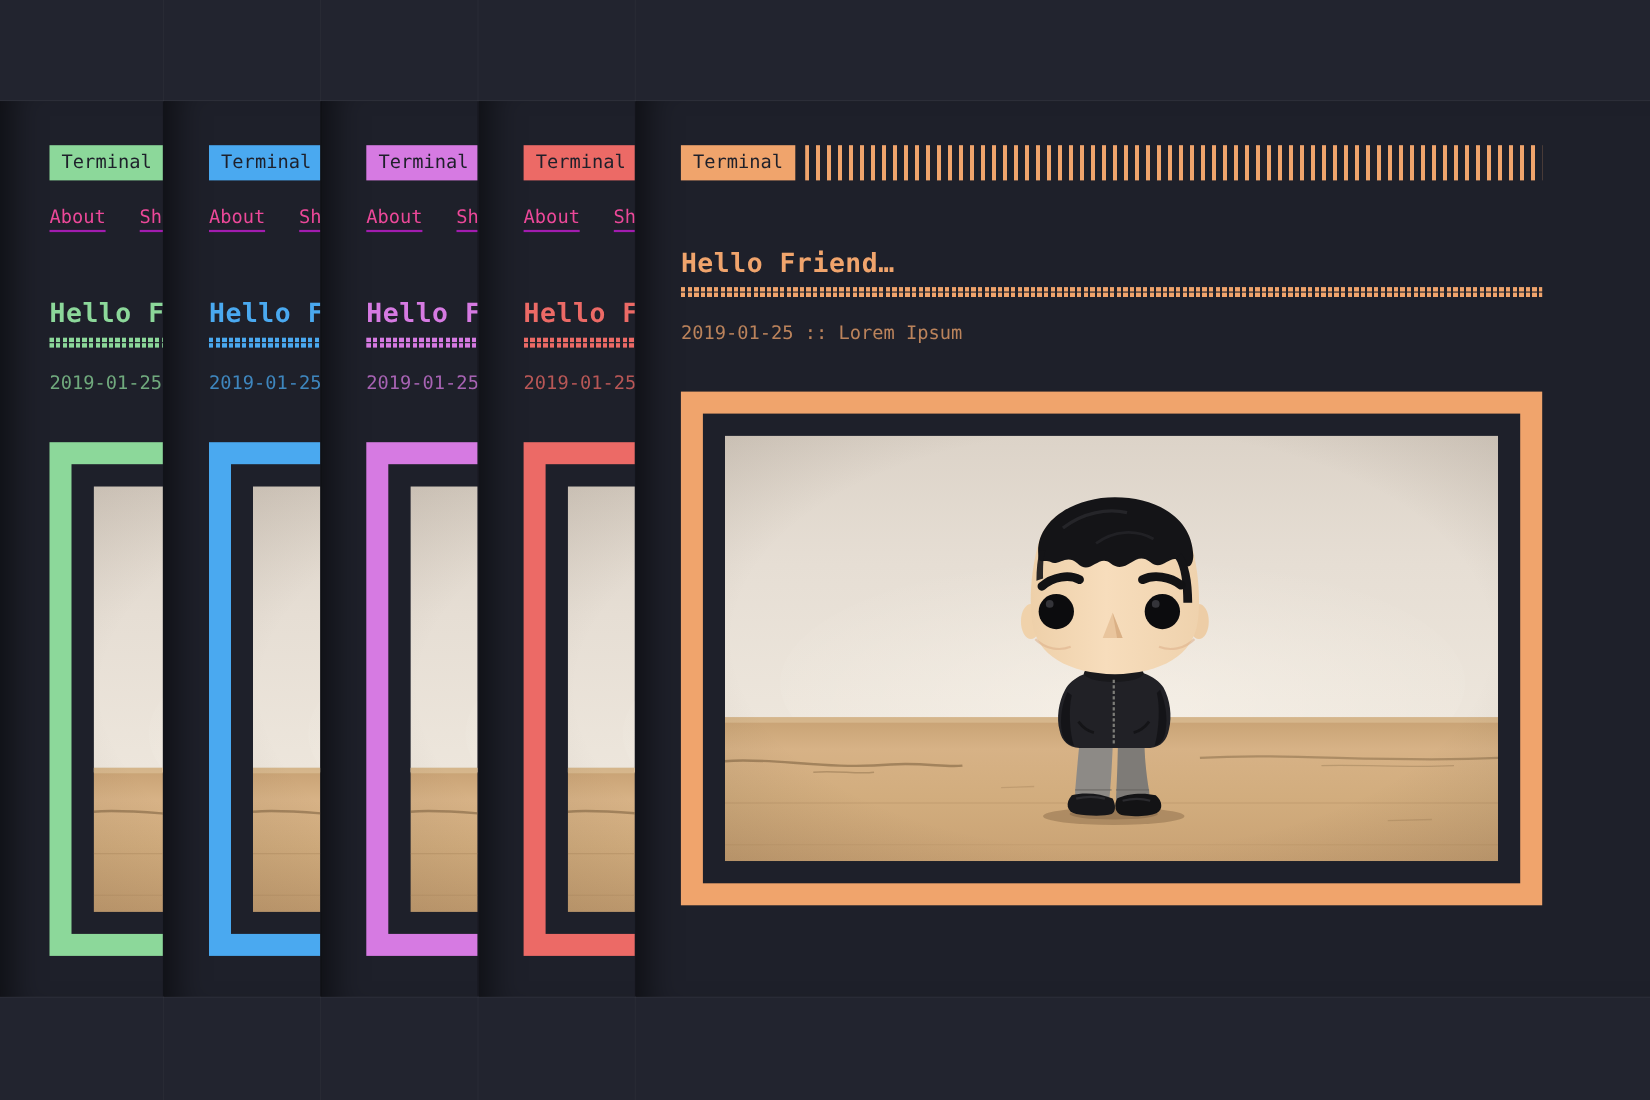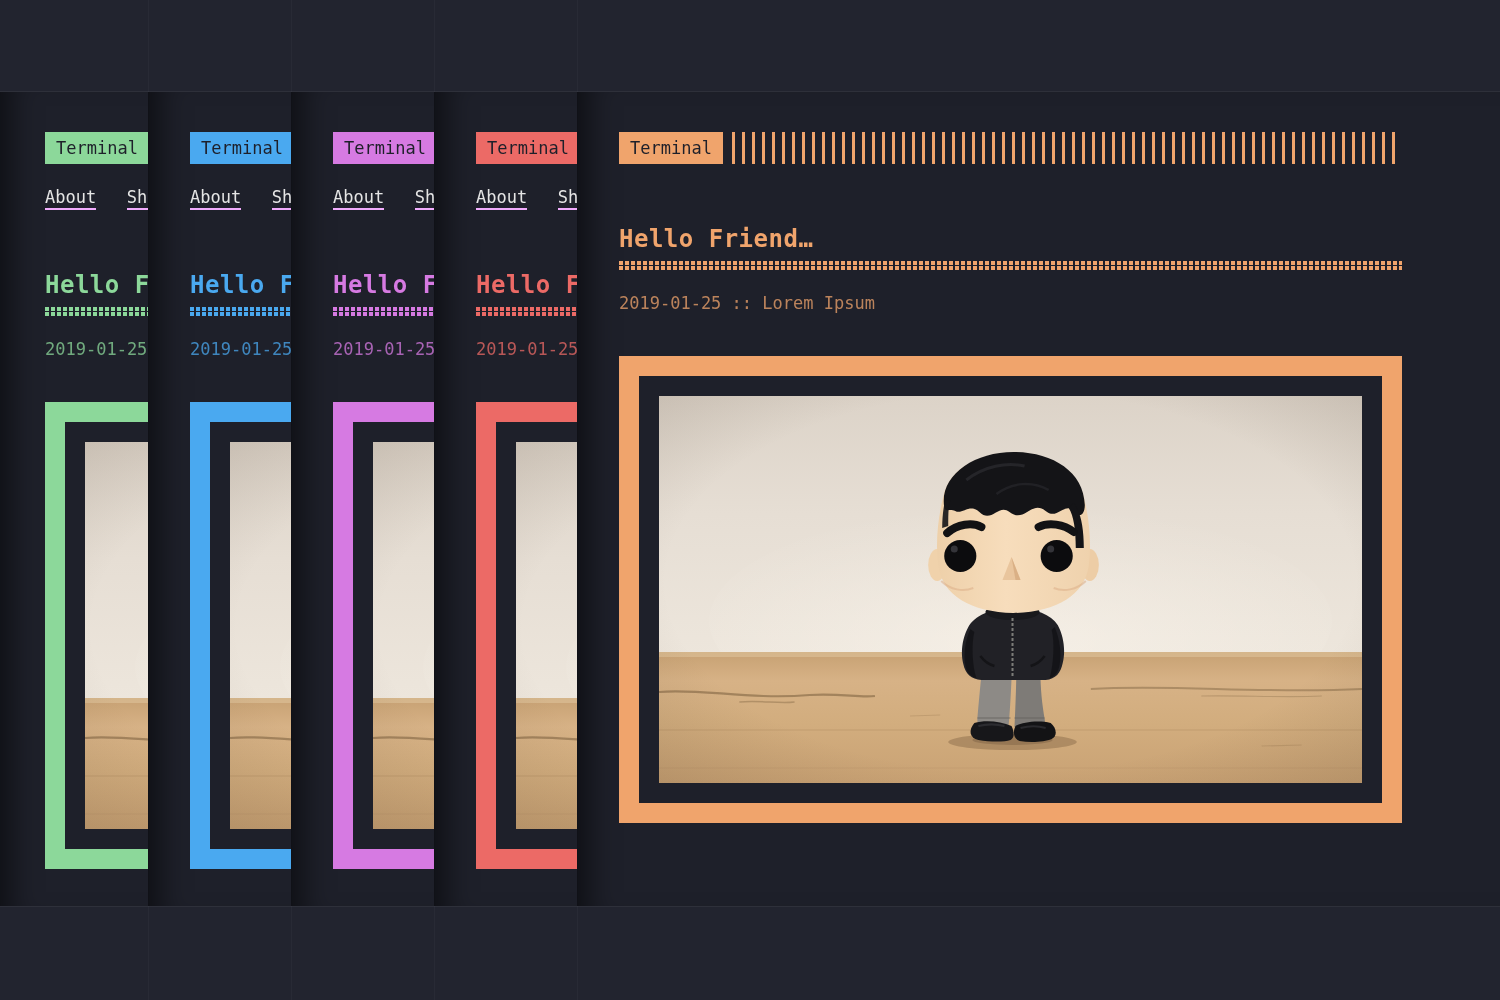--- a/index.html
+++ b/index.html
@@ -29,22 +29,22 @@
     background:var(--accent);color:#1e202a;
     font-size:17px;padding:0 11px;display:flex;align-items:center;
     flex:0 0 auto;
   }
   .logo-bars{
     flex:1;margin-left:9px;
     background:repeating-linear-gradient(90deg,var(--accent) 0 3px,transparent 3px 10px);
   }
   .nav{margin-top:24px;height:22px;}
   .nav a{
-    color:#e5e5e5;font-size:17px;line-height:17px;cursor:pointer;
-    text-decoration:none;border-bottom:2px solid #f0abfc;padding-bottom:2px;
+    color:#ec4899;font-size:17px;line-height:17px;cursor:pointer;
+    text-decoration:none;border-bottom:2px solid #a21caf;padding-bottom:2px;
     margin-right:21px;display:inline-block;
   }
   .post-title{
     margin:63px 0 0 0;font-size:24px;line-height:24px;font-weight:600;
     color:var(--accent);letter-spacing:.5px;
   }
   .divider{margin-top:10px;width:783px;}
   .divider .dots{
     height:4px;
     background:repeating-linear-gradient(90deg,var(--accent) 0 4px,transparent 4px 6px);

